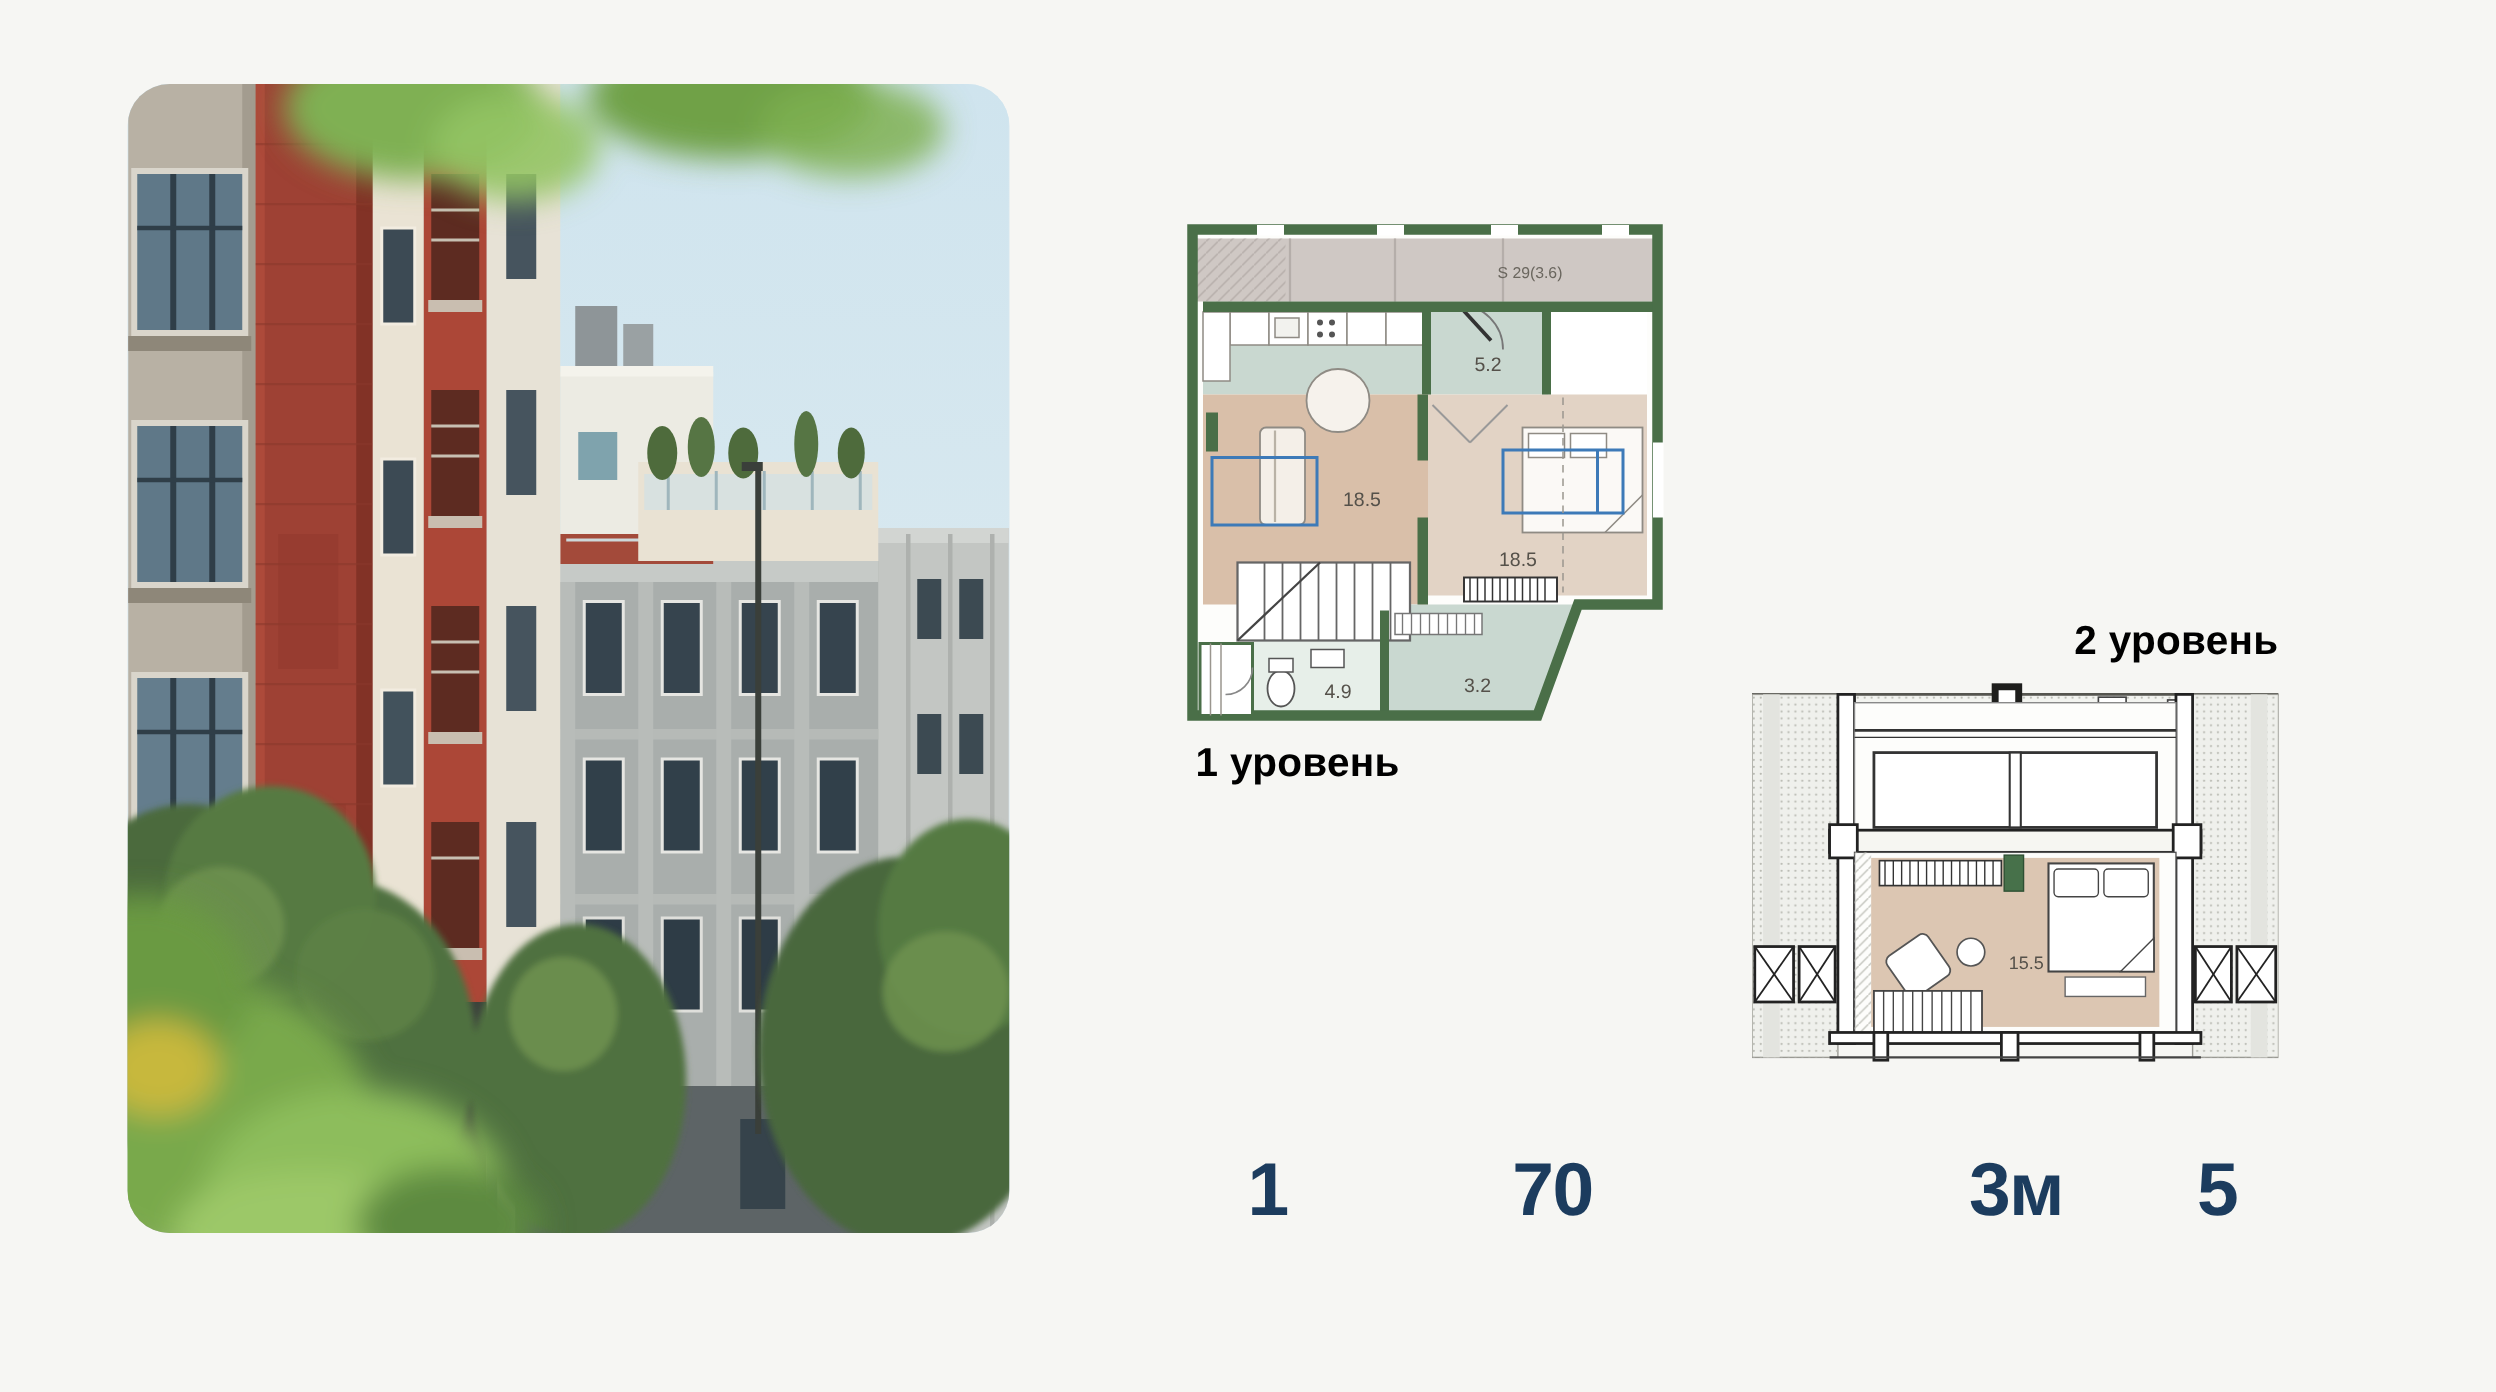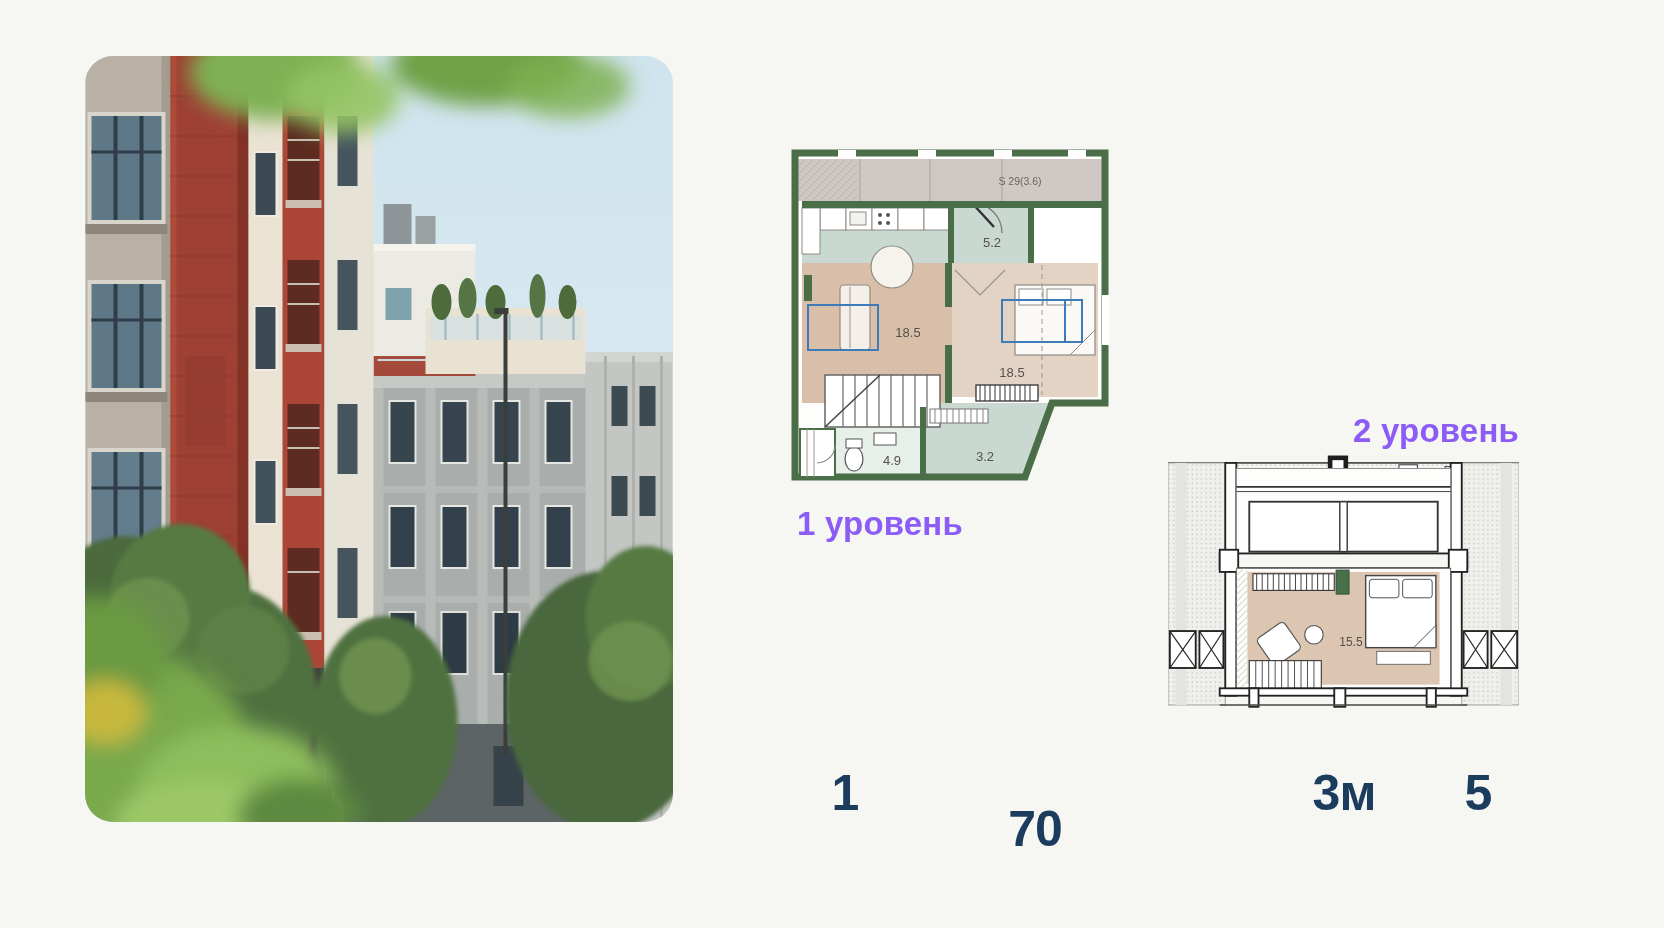--- a/index.html
+++ b/index.html
@@ -12,32 +12,32 @@
   
   .photo-card{
     left:85px;top:56px;width:588px;height:766px;
     border-radius:28px;overflow:hidden;background:#d8e8f0;
   }
   .photo-card svg{display:block;width:100%;height:100%;}
   
   .plan1{left:780px;top:145px;width:330px;height:345px;text-align:center;}
   .plan2{left:1168px;top:450px;width:351px;height:285px;}
   .plan-label{
-    color:#8b5cf6;font-size:33px;font-weight:700;letter-spacing:.2px;
+    color:#000000;font-size:27px;font-weight:700;letter-spacing:.2px;
     white-space:nowrap;line-height:1.1;
   }
-  .label-l1{left:797px;top:506px;}
+  .label-l1{left:797px;top:494px;}
   .label-l2{left:1299px;top:413px;width:220px;text-align:right;}
   
   .stat{
     top:768px;transform:translateX(-50%);
     color:#1c3c5e;font-size:50px;font-weight:700;line-height:1;
     letter-spacing:-1px;white-space:nowrap;
   }
-  .stat-1{left:845px;} .stat-2{left:1035px;margin-top:36px;} .stat-3{left:1344px;} .stat-4{left:1478px;}
+  .stat-1{left:845px;} .stat-2{left:1035px;} .stat-3{left:1344px;} .stat-4{left:1478px;}
   
   text{font-family:"Liberation Sans", sans-serif;}
   .area-label{fill:#55514a;font-size:13px;}
   .area-label-sm{fill:#6a665e;font-size:10.5px;}
 </style>
 </head>
 <body>
 
 <div class="abs photo-card">
   <svg viewBox="0 0 587 766" aria-hidden="true">

